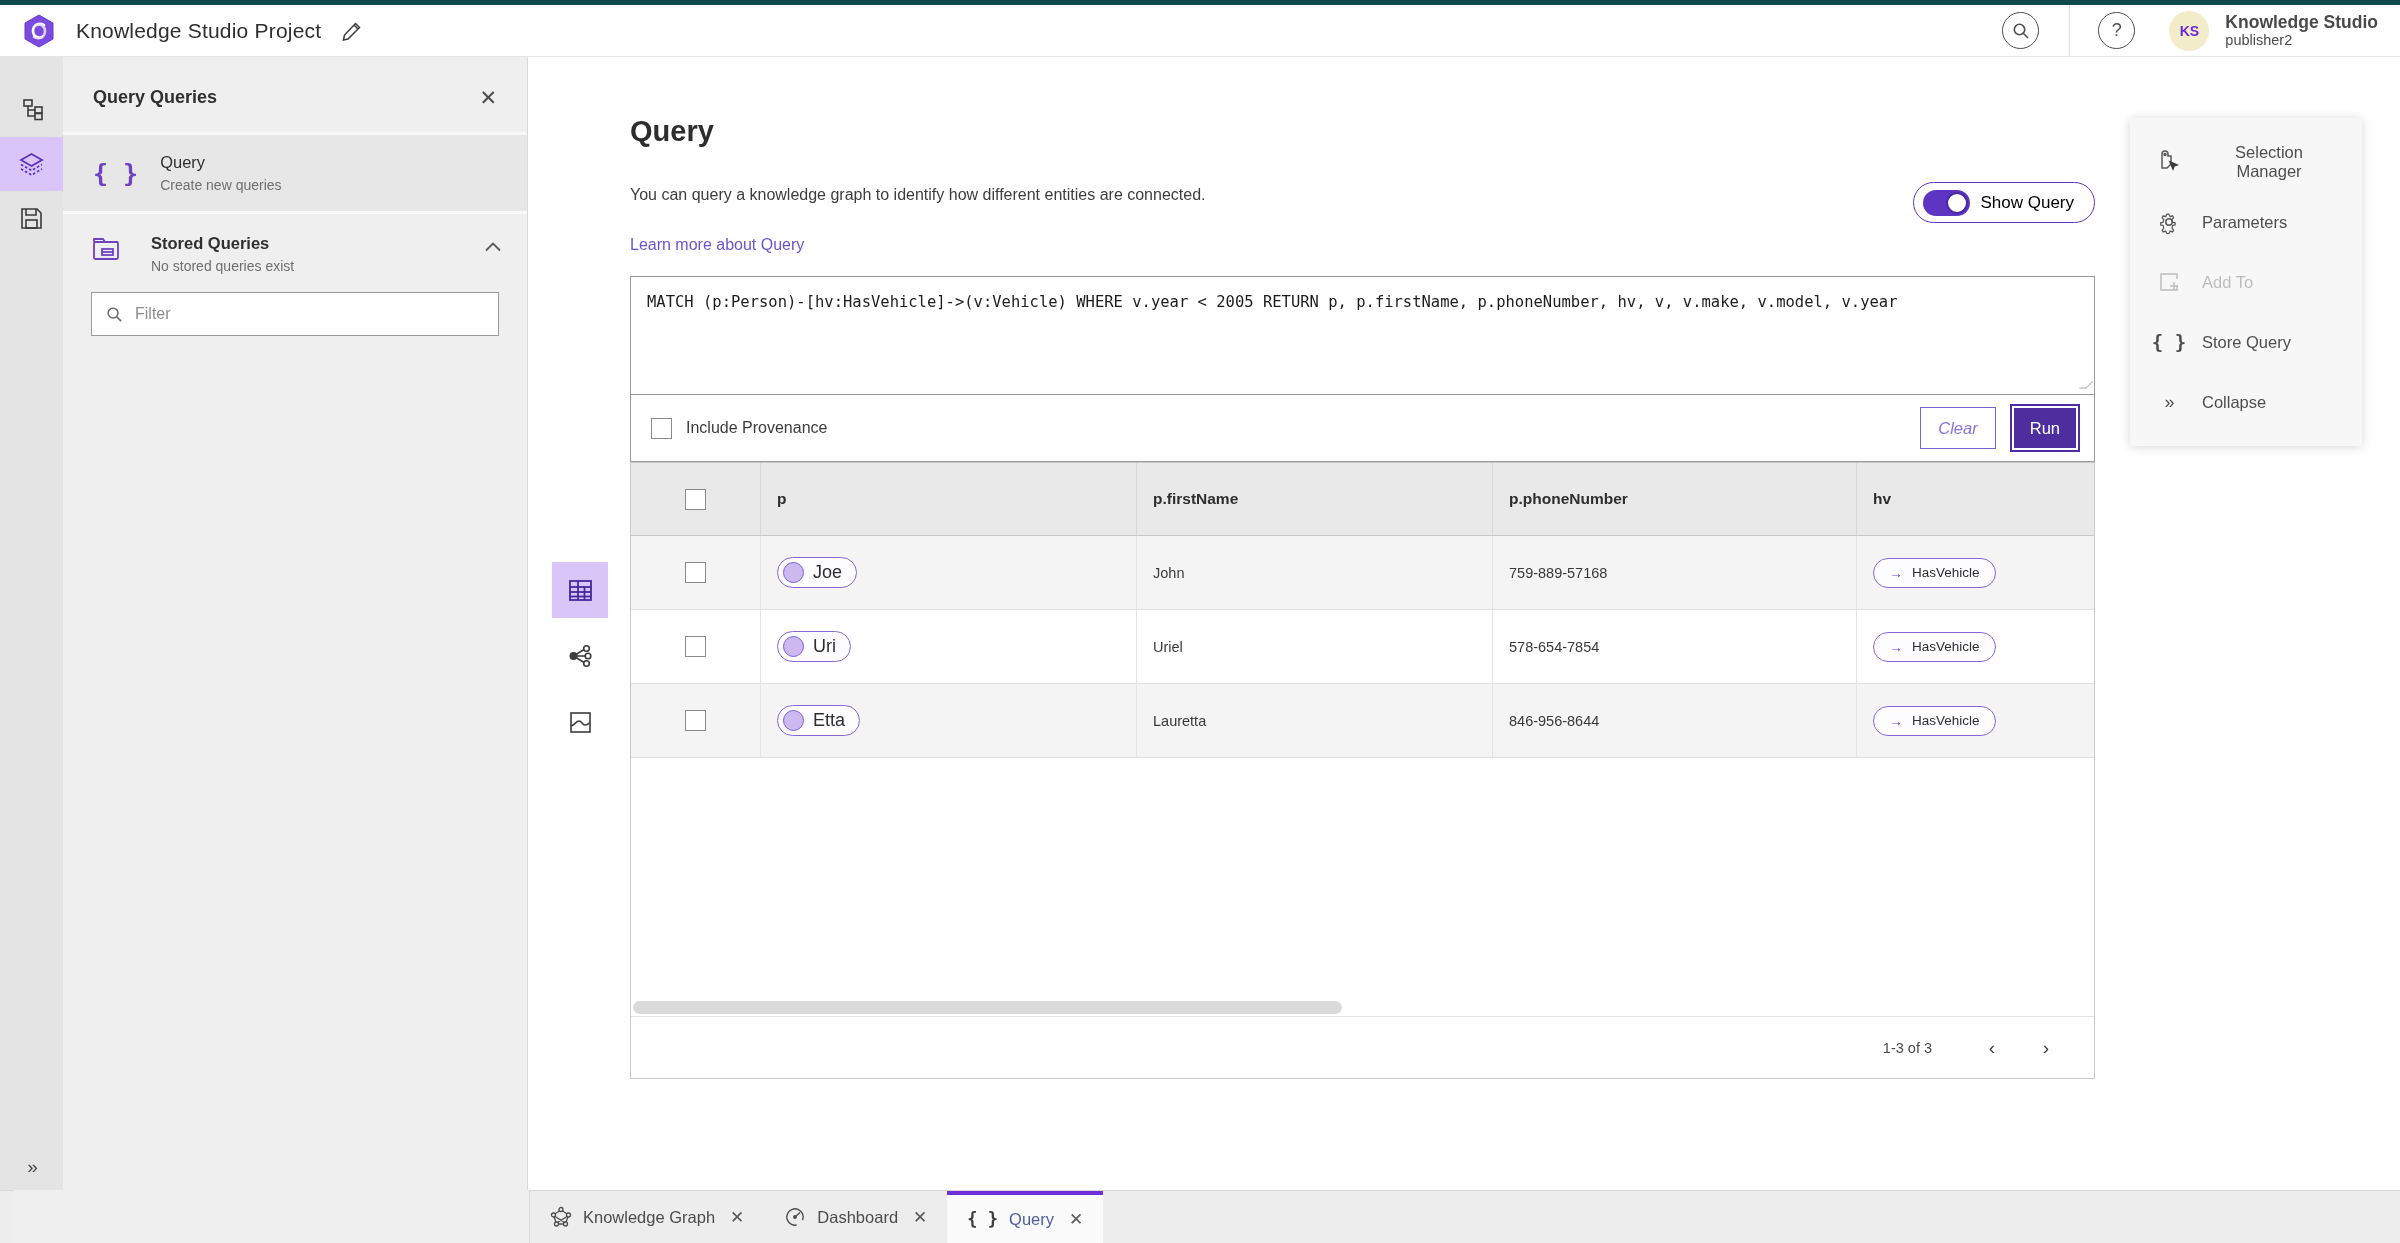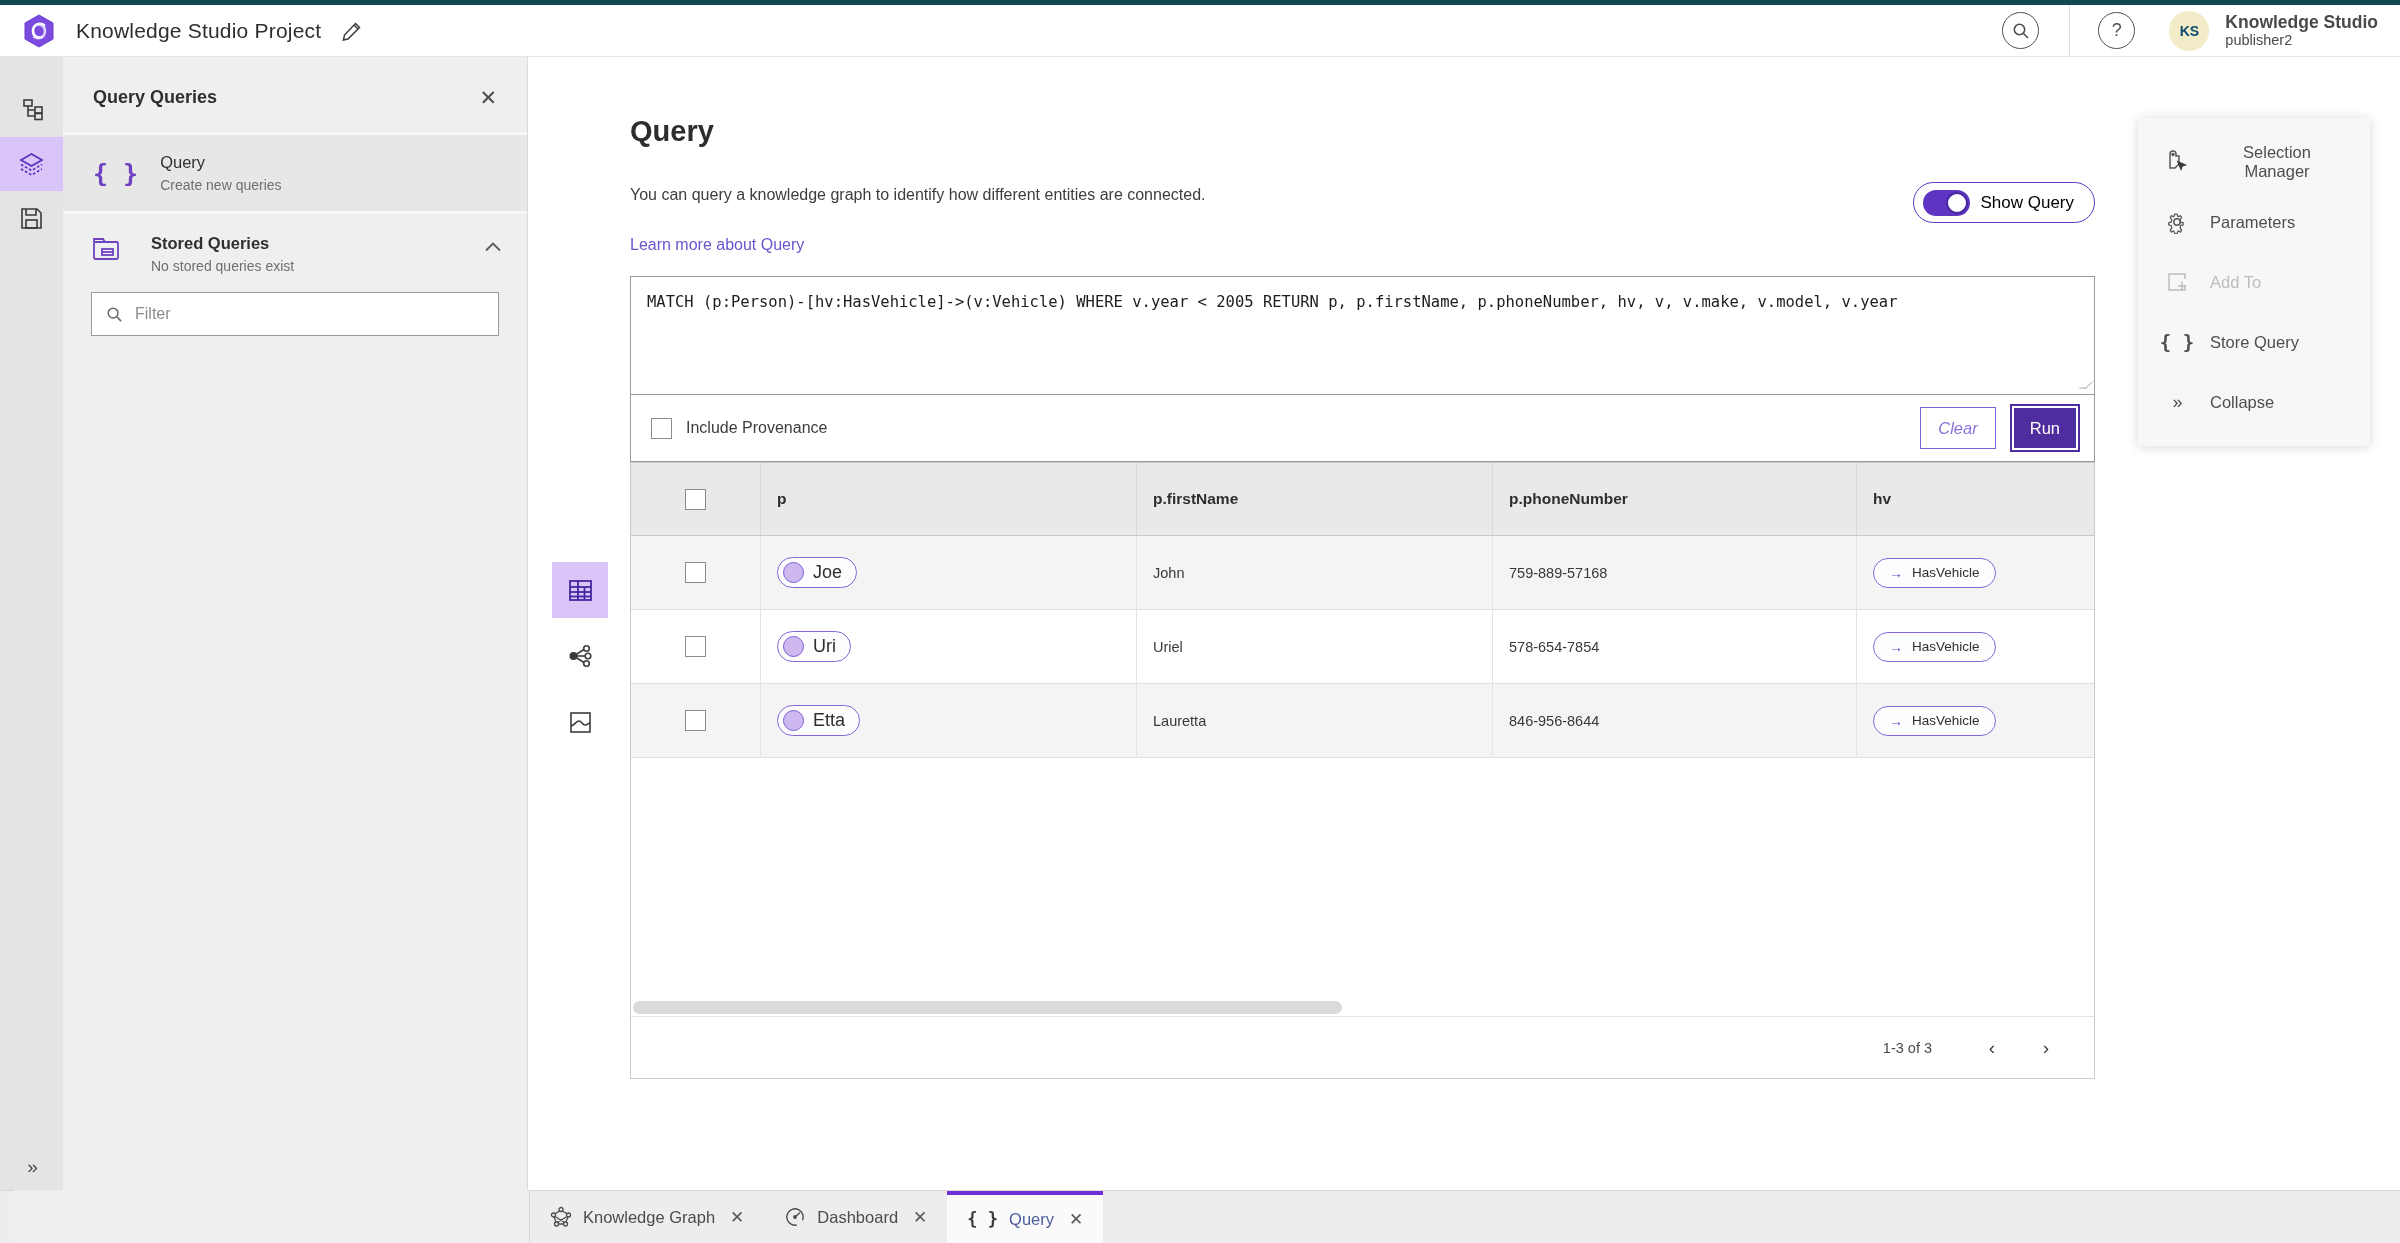--- a/index.html
+++ b/index.html
@@ -8,21 +8,21 @@
 
   
   .topstrip { height: 5px; background: #11474f; }
   .header { height: 52px; background: #fff; border-bottom: 1px solid #e4e4e4; display: flex; align-items: center; padding: 0 22px; }
   .logo { width: 34px; height: 34px; flex: 0 0 auto; }
   .header-title { font-size: 21px; color: #2e2e2e; margin-left: 20px; letter-spacing: .2px; }
   .edit-btn { margin-left: 20px; background: none; border: none; cursor: pointer; color: #3c3c3c; display: flex; align-items: center; }
   .header-right { margin-left: auto; display: flex; align-items: center; height: 100%; }
   .circle-btn { width: 37px; height: 37px; border-radius: 50%; border: 1.6px solid #4f4f4f; background: #fff; color: #4f4f4f; display: flex; align-items: center; justify-content: center; cursor: pointer; font-size: 18px; }
   .header-divider { width: 1px; height: 100%; background: #e0e0e0; margin: 0 28px 0 30px; }
-  .avatar { width: 40px; height: 40px; border-radius: 50%; background: #f2ecc8; color: #0c4a6e; font-size: 14px; font-weight: bold; display: flex; align-items: center; justify-content: center; margin: 0 16px 0 34px; cursor: pointer; }
+  .avatar { width: 40px; height: 40px; border-radius: 50%; background: #f2ecc8; color: #6d28d9; font-size: 14px; font-weight: bold; display: flex; align-items: center; justify-content: center; margin: 0 16px 0 34px; cursor: pointer; }
   .user-block { line-height: 1.15; }
   .user-name { font-size: 17.5px; font-weight: bold; color: #4a4a4a; }
   .user-sub { font-size: 14.5px; color: #4a4a4a; }
 
   
   .body { flex: 1; display: flex; min-height: 0; position: relative; }
 
   .rail { width: 63px; background: #e4e4e4; position: relative; flex: 0 0 auto; display: flex; flex-direction: column; align-items: stretch; padding-top: 26px; }
   .rail-btn { height: 54px; display: flex; align-items: center; justify-content: center; background: none; border: none; color: #3a3a3a; cursor: pointer; }
   .rail-btn.active { background: #d9c5f8; color: #5b2ebd; }
@@ -86,21 +86,21 @@
   .rel-pill { display: inline-flex; align-items: center; gap: 9px; border: 1.6px solid #8767d6; border-radius: 16px; background: #fdfdff; padding: 6px 15px; font-size: 13.5px; color: #2f2f2f; cursor: pointer; }
   .rel-arrow { color: #6a42c8; font-size: 14px; }
   .t-empty { height: 240px; background: #fff; }
   .t-scroll { height: 18px; padding-left: 2px; display: flex; align-items: center; }
   .t-scroll-thumb { width: 48.5%; height: 13px; border-radius: 7px; background: #dadada; cursor: pointer; }
   .t-footer { height: 62px; border-top: 1px solid #e3e3e3; display: flex; align-items: center; justify-content: flex-end; padding-right: 28px; gap: 14px; }
   .page-info { font-size: 14.5px; color: #4a4a4a; margin-right: 26px; margin-left: 48px; }
   .page-btn { background: none; border: none; font-size: 19px; color: #3d3d3d; cursor: pointer; width: 40px; }
 
   
-  .tools-panel { position: absolute; top: 61px; right: 30px; width: 232px; background: #f7f7f7; box-shadow: 0 1px 10px rgba(0,0,0,.16); padding: 14px 0; }
+  .tools-panel { position: absolute; top: 61px; right: 38px; width: 232px; background: #f7f7f7; box-shadow: 0 1px 10px rgba(0,0,0,.16); padding: 14px 0; }
   .tool-item { height: 60px; display: flex; align-items: center; gap: 20px; padding: 0 26px; font-size: 16.5px; color: #4e4e4e; cursor: pointer; background: none; border: none; width: 100%; font-family: "Liberation Sans", sans-serif; }
   .tool-item.disabled { color: #bdbdbd; cursor: default; }
   .tool-icon { width: 26px; display: flex; justify-content: center; flex: 0 0 auto; }
   .tool-braces { font-family: "DejaVu Sans Mono", monospace; font-size: 19px; font-weight: bold; }
   .tool-chevrons { font-size: 18px; letter-spacing: -1px; }
 
   
   .tabbar { height: 53px; background: #ededed; border-top: 1px solid #d8d8d8; display: flex; align-items: stretch; padding-left: 14px; flex: 0 0 auto; }
   .tab { display: flex; align-items: center; gap: 11px; padding: 0 20px; font-size: 16.5px; color: #4c4c4c; cursor: pointer; background: none; border: none; font-family: "Liberation Sans", sans-serif; position: relative; }
   .tab.active { background: #fafafa; color: #4d5c9b; border-top: 4px solid #6e2ed8; }

